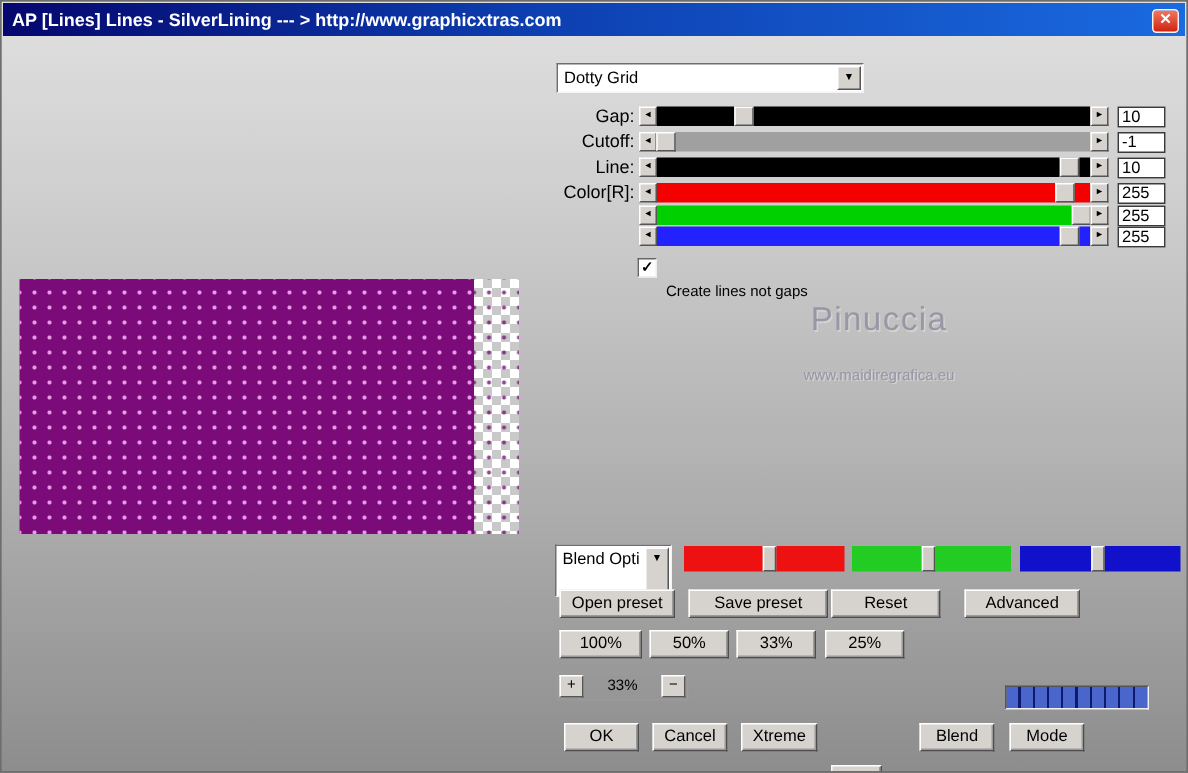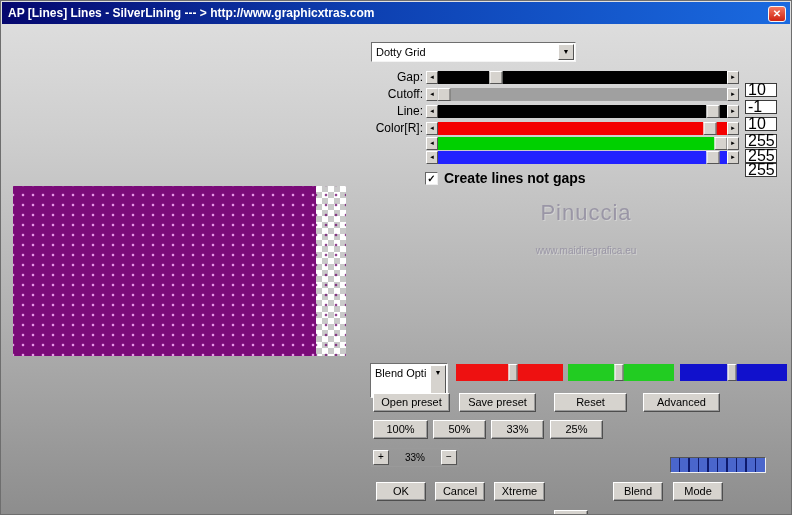--- a/index.html
+++ b/index.html
@@ -53,29 +53,29 @@
   .slabel { position:absolute; left:330px; width:92px; text-align:right; font-size:12px; line-height:13px; color:#000; }
   .swrap { position:absolute; left:425px; width:313px; height:13px; top:0; }
   .sarrow { position:absolute; top:0; width:12px; height:13px; background:#d6d3ce;
       border:1px solid; border-color:#fff #555 #555 #fff;
       font-size:6px; line-height:11px; text-align:center; color:#000; cursor:default; }
   .sarrow.left { left:0; } .sarrow.right { right:0; }
   .strack { position:absolute; left:12px; right:12px; top:0; height:13px; background:#000; }
   .sthumb { position:absolute; top:0; width:13px; height:13px; background:#d6d3ce;
       border:1px solid; border-color:#fff #555 #555 #fff; transform:translateX(-50%); }
   .svalue { position:absolute; left:744px; width:32px; height:14px; background:#fff;
-      border:1px solid #3a3a3a; font-size:16px; line-height:12px; padding-left:2px; color:#000;margin-top:12px; }
+      border:1px solid #3a3a3a; font-size:11px; line-height:12px; padding-left:2px; color:#000; }
 
   
   #cbrow { position:absolute; left:424px; top:170px; height:14px; width:220px; }
   .cbox { position:absolute; left:0; top:1px; width:13px; height:13px; background:#fff;
       border-top:1px solid #666; border-left:1px solid #666;
       border-bottom:1px solid #eee; border-right:1px solid #eee;
       font-size:10px; line-height:11px; text-align:center; font-weight:bold; color:#000; }
-  .cblabel { position:absolute; left:19px; top:0; font-size:14px; line-height:15px; white-space:nowrap; color:#000;font-weight:bold; }
+  .cblabel { position:absolute; left:19px; top:16px; font-size:10px; line-height:15px; white-space:nowrap; color:#000; }
 
   
   #wm1 { position:absolute; left:470px; top:199px; width:230px; text-align:center;
       font-family:Liberation Sans, sans-serif; font-size:22px; color:#9a96a6;
       letter-spacing:1px; text-shadow:1px 1px 0 #d2d2d2; }
   #wm2 { position:absolute; left:470px; top:244px; width:230px; text-align:center;
       font-size:10px; color:#9a96a6; text-shadow:1px 1px 0 #d2d2d2; }
 
   
   .rgbslider { position:absolute; top:363px; height:17px; }
@@ -212,21 +212,21 @@
     <span class="rgbthumb" style="left: 53%;"></span>
   </div>
   <div class="rgbslider" style="left: 567px; width: 106px; background: rgb(34, 204, 34);">
     <span class="rgbthumb" style="left: 48%;"></span>
   </div>
   <div class="rgbslider" style="left: 679px; width: 107px; background: rgb(17, 17, 204);">
     <span class="rgbthumb" style="left: 49%;"></span>
   </div>
 
   <div class="btn" style="left:372px;top:392px;width:77px;height:19px">Open preset</div>
-  <div class="btn" style="left:458px;top:392px;width:77px;height:19px">Save preset</div>
+  <div class="btn" style="left:458px;top:392px;width:93px;height:19px">Save preset</div>
   <div class="btn" style="left:553px;top:392px;width:73px;height:19px">Reset</div>
   <div class="btn" style="left:642px;top:392px;width:77px;height:19px">Advanced</div>
 
   <div class="btn" style="left:372px;top:419px;width:55px;height:19px">100%</div>
   <div class="btn" style="left:432px;top:419px;width:53px;height:19px">50%</div>
   <div class="btn" style="left:490px;top:419px;width:53px;height:19px">33%</div>
   <div class="btn" style="left:549px;top:419px;width:53px;height:19px">25%</div>
 
   <div id="zoomgroup">
     <span class="zbtn" id="zplus">+</span>

